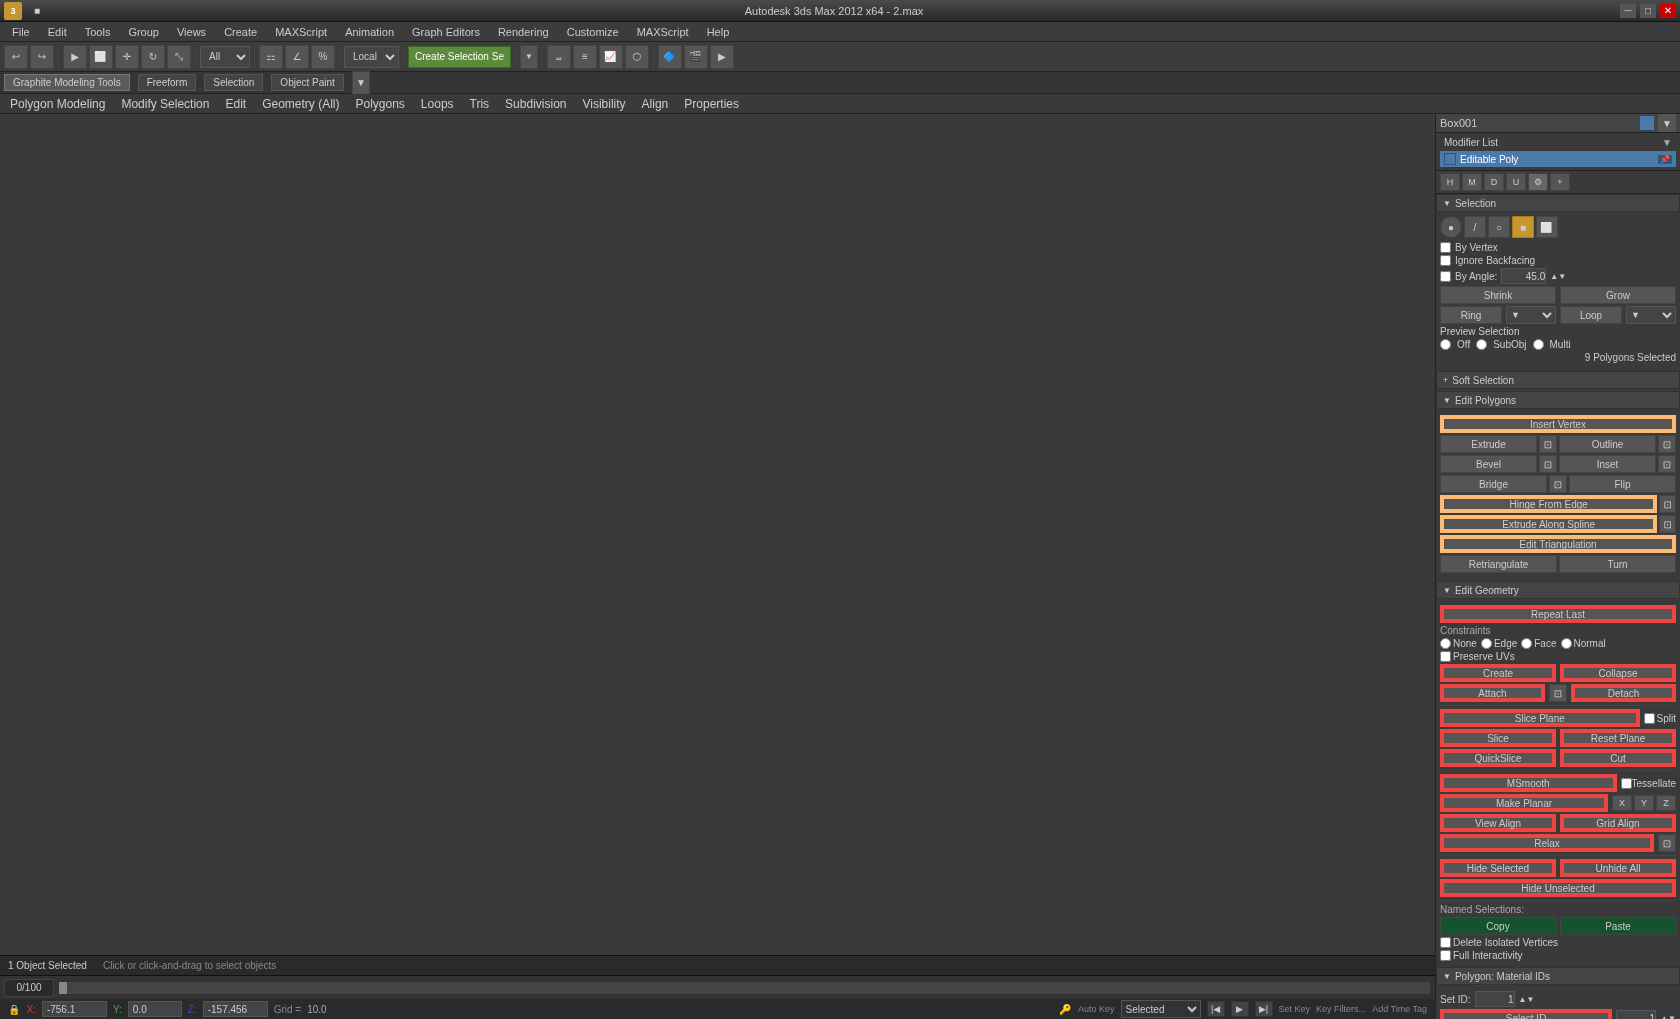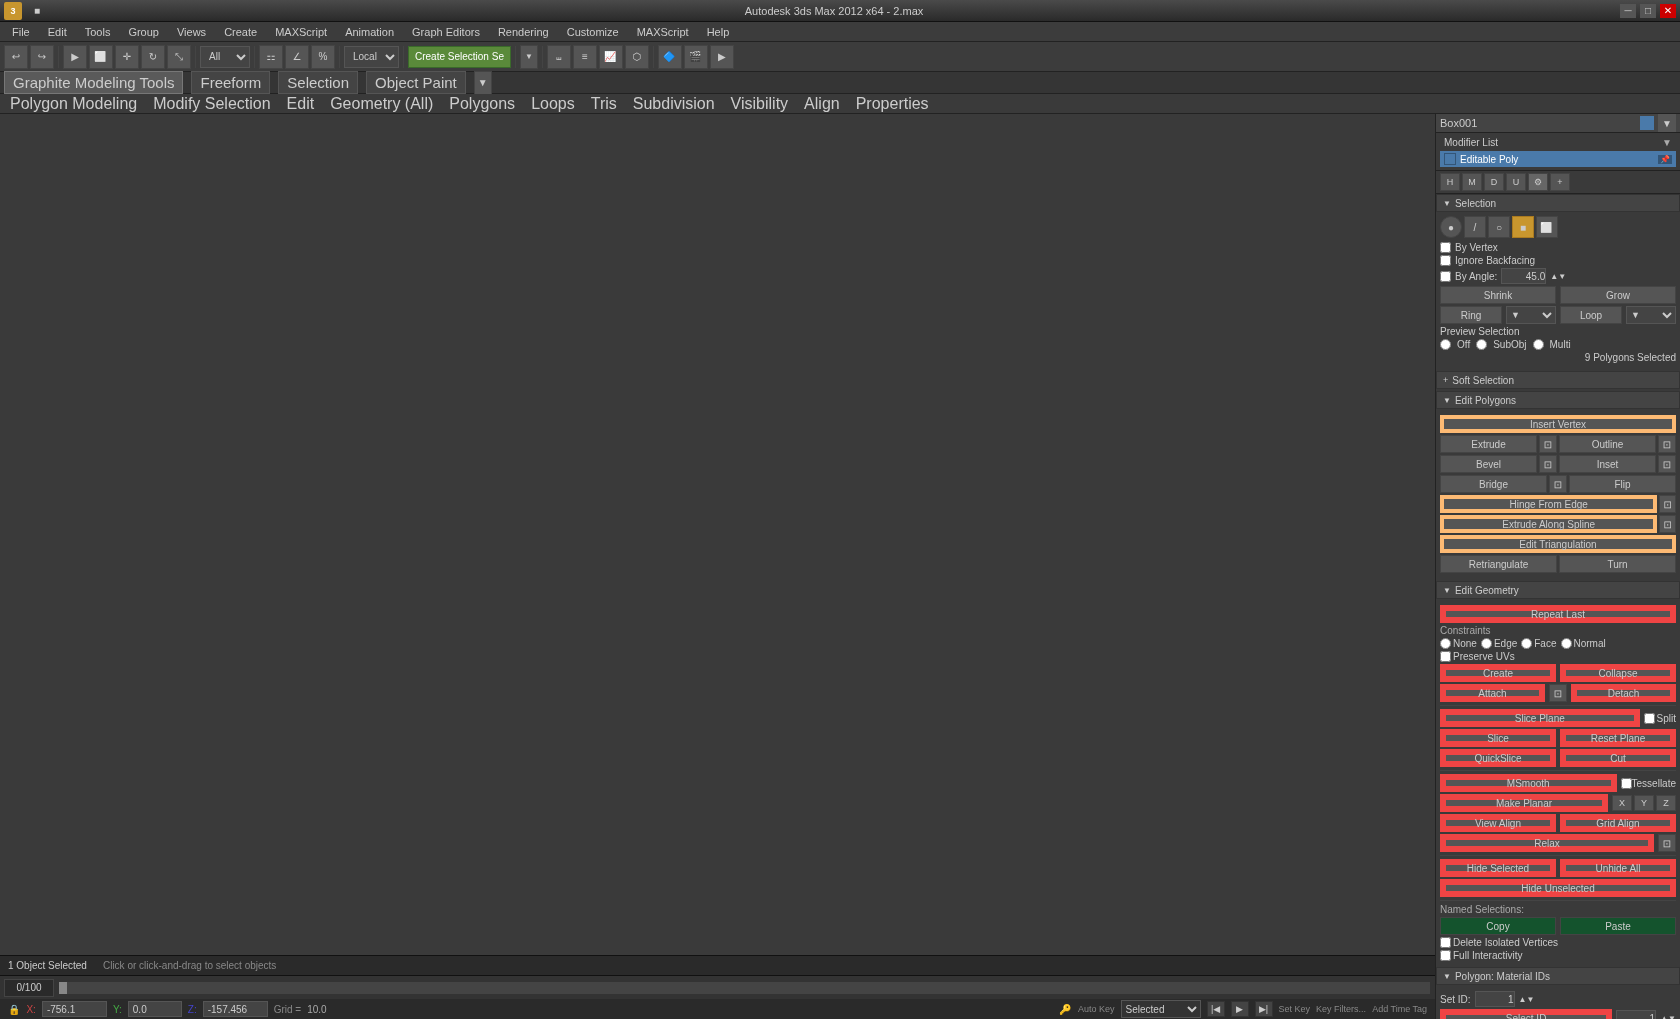--- a/index.html
+++ b/index.html
@@ -34,29 +34,29 @@
     }
     .tb-btn { width: 24px; height: 24px; background: #555; border: 1px solid #444; display: flex; align-items: center; justify-content: center; cursor: pointer; font-size: 10px; color: #ccc; }
     .tb-separator { width: 1px; height: 22px; background: #444; margin: 0 2px; }
     .tb-dropdown { height: 22px; background: #444; border: 1px solid #555; color: #ccc; font-size: 10px; padding: 0 4px; }
 
     
     #graphite-bar {
       height: 22px; background: #353535; border-bottom: 1px solid #222;
       display: flex; align-items: center; gap: 8px; padding: 0 4px;
     }
-    .graphite-btn { padding: 2px 8px; font-size: 15px; color: #ccc; background: #444; border: 1px solid #555; cursor: pointer; }
+    .graphite-btn { padding: 2px 8px; font-size: 10px; color: #ccc; background: #444; border: 1px solid #555; cursor: pointer; }
     .graphite-active { background: #5a5a5a; border-color: #777; }
 
     
     #subtoolbar {
       height: 20px; background: #3a3a3a; border-bottom: 1px solid #222;
       display: flex; align-items: center; gap: 4px; padding: 0 4px;
     }
-    .sub-btn { padding: 1px 6px; font-size: 16px; color: #ccc; cursor: pointer; }
+    .sub-btn { padding: 1px 6px; font-size: 12px; color: #ccc; cursor: pointer; }
 
     
     #viewport {
       flex: 1; position: relative; background: #1a1a1a; overflow: hidden;
     }
 
     
     #scene-svg { position: absolute; top: 0; left: 0; width: 100%; height: 100%; }
 
     
@@ -114,21 +114,21 @@
     .small-dropdown { height: 18px; background: #444; border: 1px solid #555; color: #ccc; font-size: 9px; width: 50px; }
     .preview-sel { font-size: 10px; margin: 2px 0; }
     .radio-row { display: flex; gap: 6px; align-items: center; font-size: 10px; margin: 2px 0; }
     input[type=radio] { width: 11px; height: 11px; }
     .sel-count { text-align: right; font-size: 10px; color: #ccc; margin: 2px 0; }
 
     
     .eg-panel { padding: 4px; font-size: 10px; }
     .eg-row { display: flex; gap: 4px; margin: 2px 0; align-items: center; }
     .eg-btn {
-      flex: 1; height: 18px; background: #555; border: 6px solid #ef4444;
+      flex: 1; height: 18px; background: #555; border: 4px solid #ef4444;
       color: #ccc; font-size: 10px; cursor: pointer; text-align: center;
       display: flex; align-items: center; justify-content: center;
     }
     .eg-btn-small { width: 18px; height: 18px; background: #555; border: 1px solid #444; color: #ccc; font-size: 10px; cursor: pointer; display: flex; align-items: center; justify-content: center; }
     .constraints-row { display: flex; flex-wrap: wrap; gap: 4px; margin: 2px 0; }
     .radio-label { display: flex; align-items: center; gap: 2px; font-size: 10px; }
     .sep-line { height: 1px; background: #444; margin: 3px 0; }
     .xyz-row { display: flex; gap: 2px; }
     .xyz-btn { width: 20px; height: 16px; background: #555; border: 1px solid #444; color: #ccc; font-size: 9px; cursor: pointer; display: flex; align-items: center; justify-content: center; }
     .inline-cb { display: flex; align-items: center; gap: 2px; font-size: 10px; }

